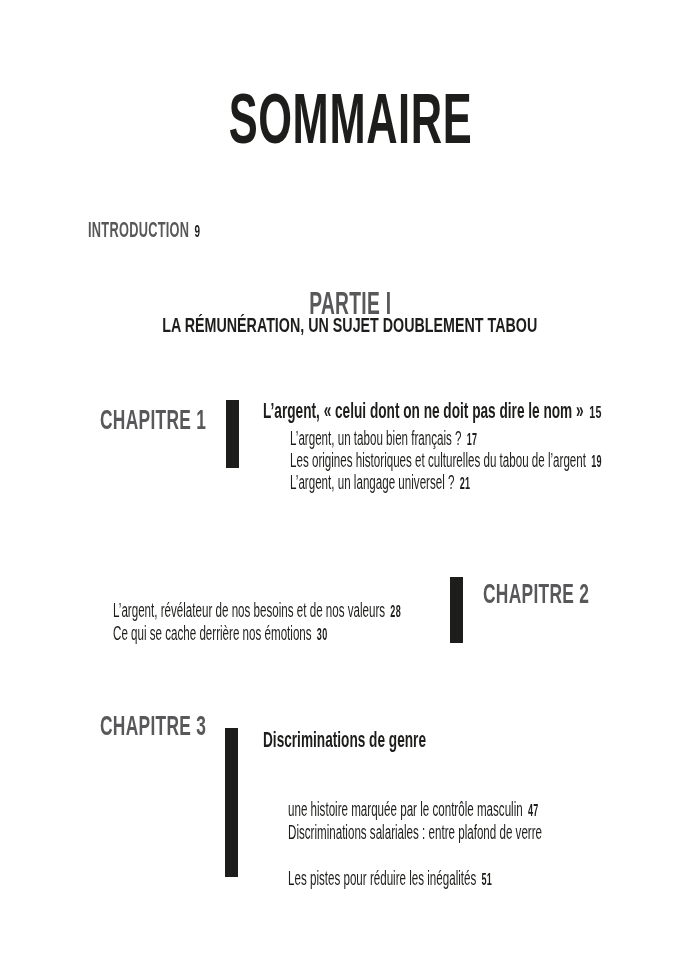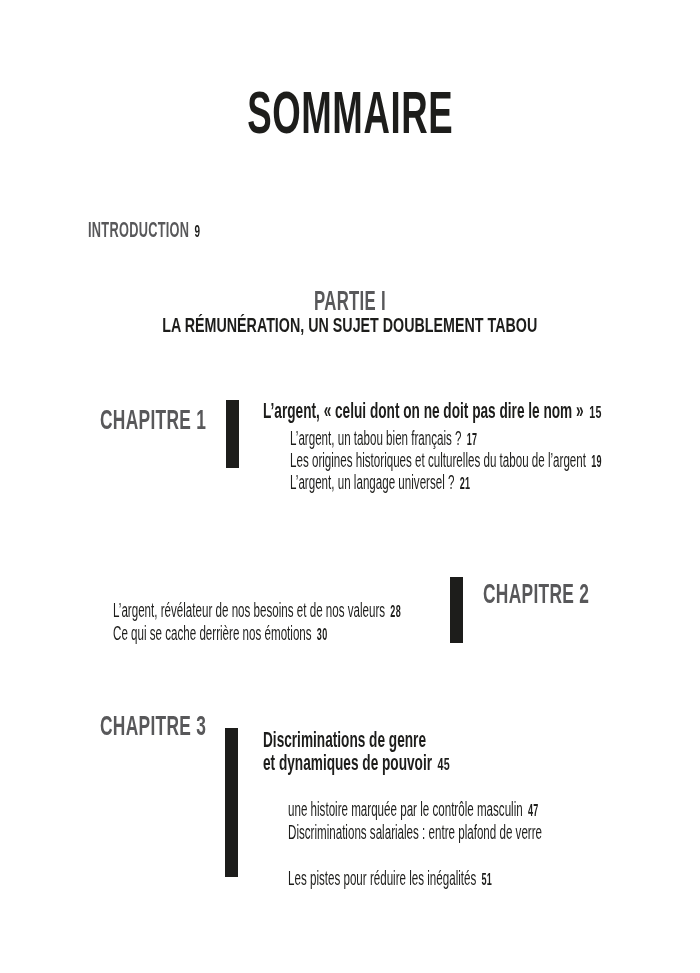--- a/index.html
+++ b/index.html
@@ -18,24 +18,24 @@
     overflow:hidden;
   }
   .line{position:absolute;white-space:nowrap;line-height:1;}
   .center{left:0;right:0;text-align:center;}
   .sx{display:inline-block;transform-origin:0 0;}
   .center .sx{transform-origin:50% 0;}
   .s58{transform:scaleX(0.58);}
   .s62{transform:scaleX(0.62);}
   .s68{transform:scaleX(0.68);}
   .gray{color:var(--muted);}
-  .f-display{font-size:59px;font-weight:700;letter-spacing:1px;}
+  .f-display{font-size:70px;font-weight:700;letter-spacing:1px;}
   .f-intro{font-size:22px;font-weight:700;letter-spacing:0.5px;}
   .f-label{font-size:28px;font-weight:700;letter-spacing:0.5px;margin-top:8px;}
-  .f-part{font-size:27px;font-weight:700;letter-spacing:0.5px;}
+  .f-part{font-size:31px;font-weight:700;letter-spacing:0.5px;}
   .f-part-title{font-size:21px;font-weight:700;}
   .f-title{font-size:22px;font-weight:700;}
   .f-body{font-size:20px;font-weight:400;}
   .num{
     font-weight:700;
     font-size:0.78em;
     margin-left:9px;
     color:var(--ink);
     letter-spacing:0.5px;
   }
@@ -103,25 +103,20 @@
     <span class="sx s62">CHAPITRE 2</span>
   </div>
 
   <div class="line f-label gray" style="left:100px;top:704px">
     <span class="sx s62">CHAPITRE 3</span>
   </div>
   <div class="bar" style="left:225px;top:728px;height:149px"></div>
   <div class="line f-title" style="left:263px;top:729px">
     <span class="sx s62">Discriminations de genre</span>
   </div>
-  <div class="line f-title" style="left:263px;top:752px">
-    <span class="sx s62">
-      <span>et dynamiques de pouvoir</span><span class="num">45</span>
-    </span>
-  </div>
   <div class="line f-body" style="left:288px;top:799px">
     <span class="sx s58">
       <span>une histoire marquée par le contrôle masculin</span><span class="num">47</span>
     </span>
   </div>
   <div class="line f-body" style="left:288px;top:822px">
     <span class="sx s58">
       <span>Discriminations salariales : entre plafond de verre</span><span class="num"></span>
     </span>
   </div>

